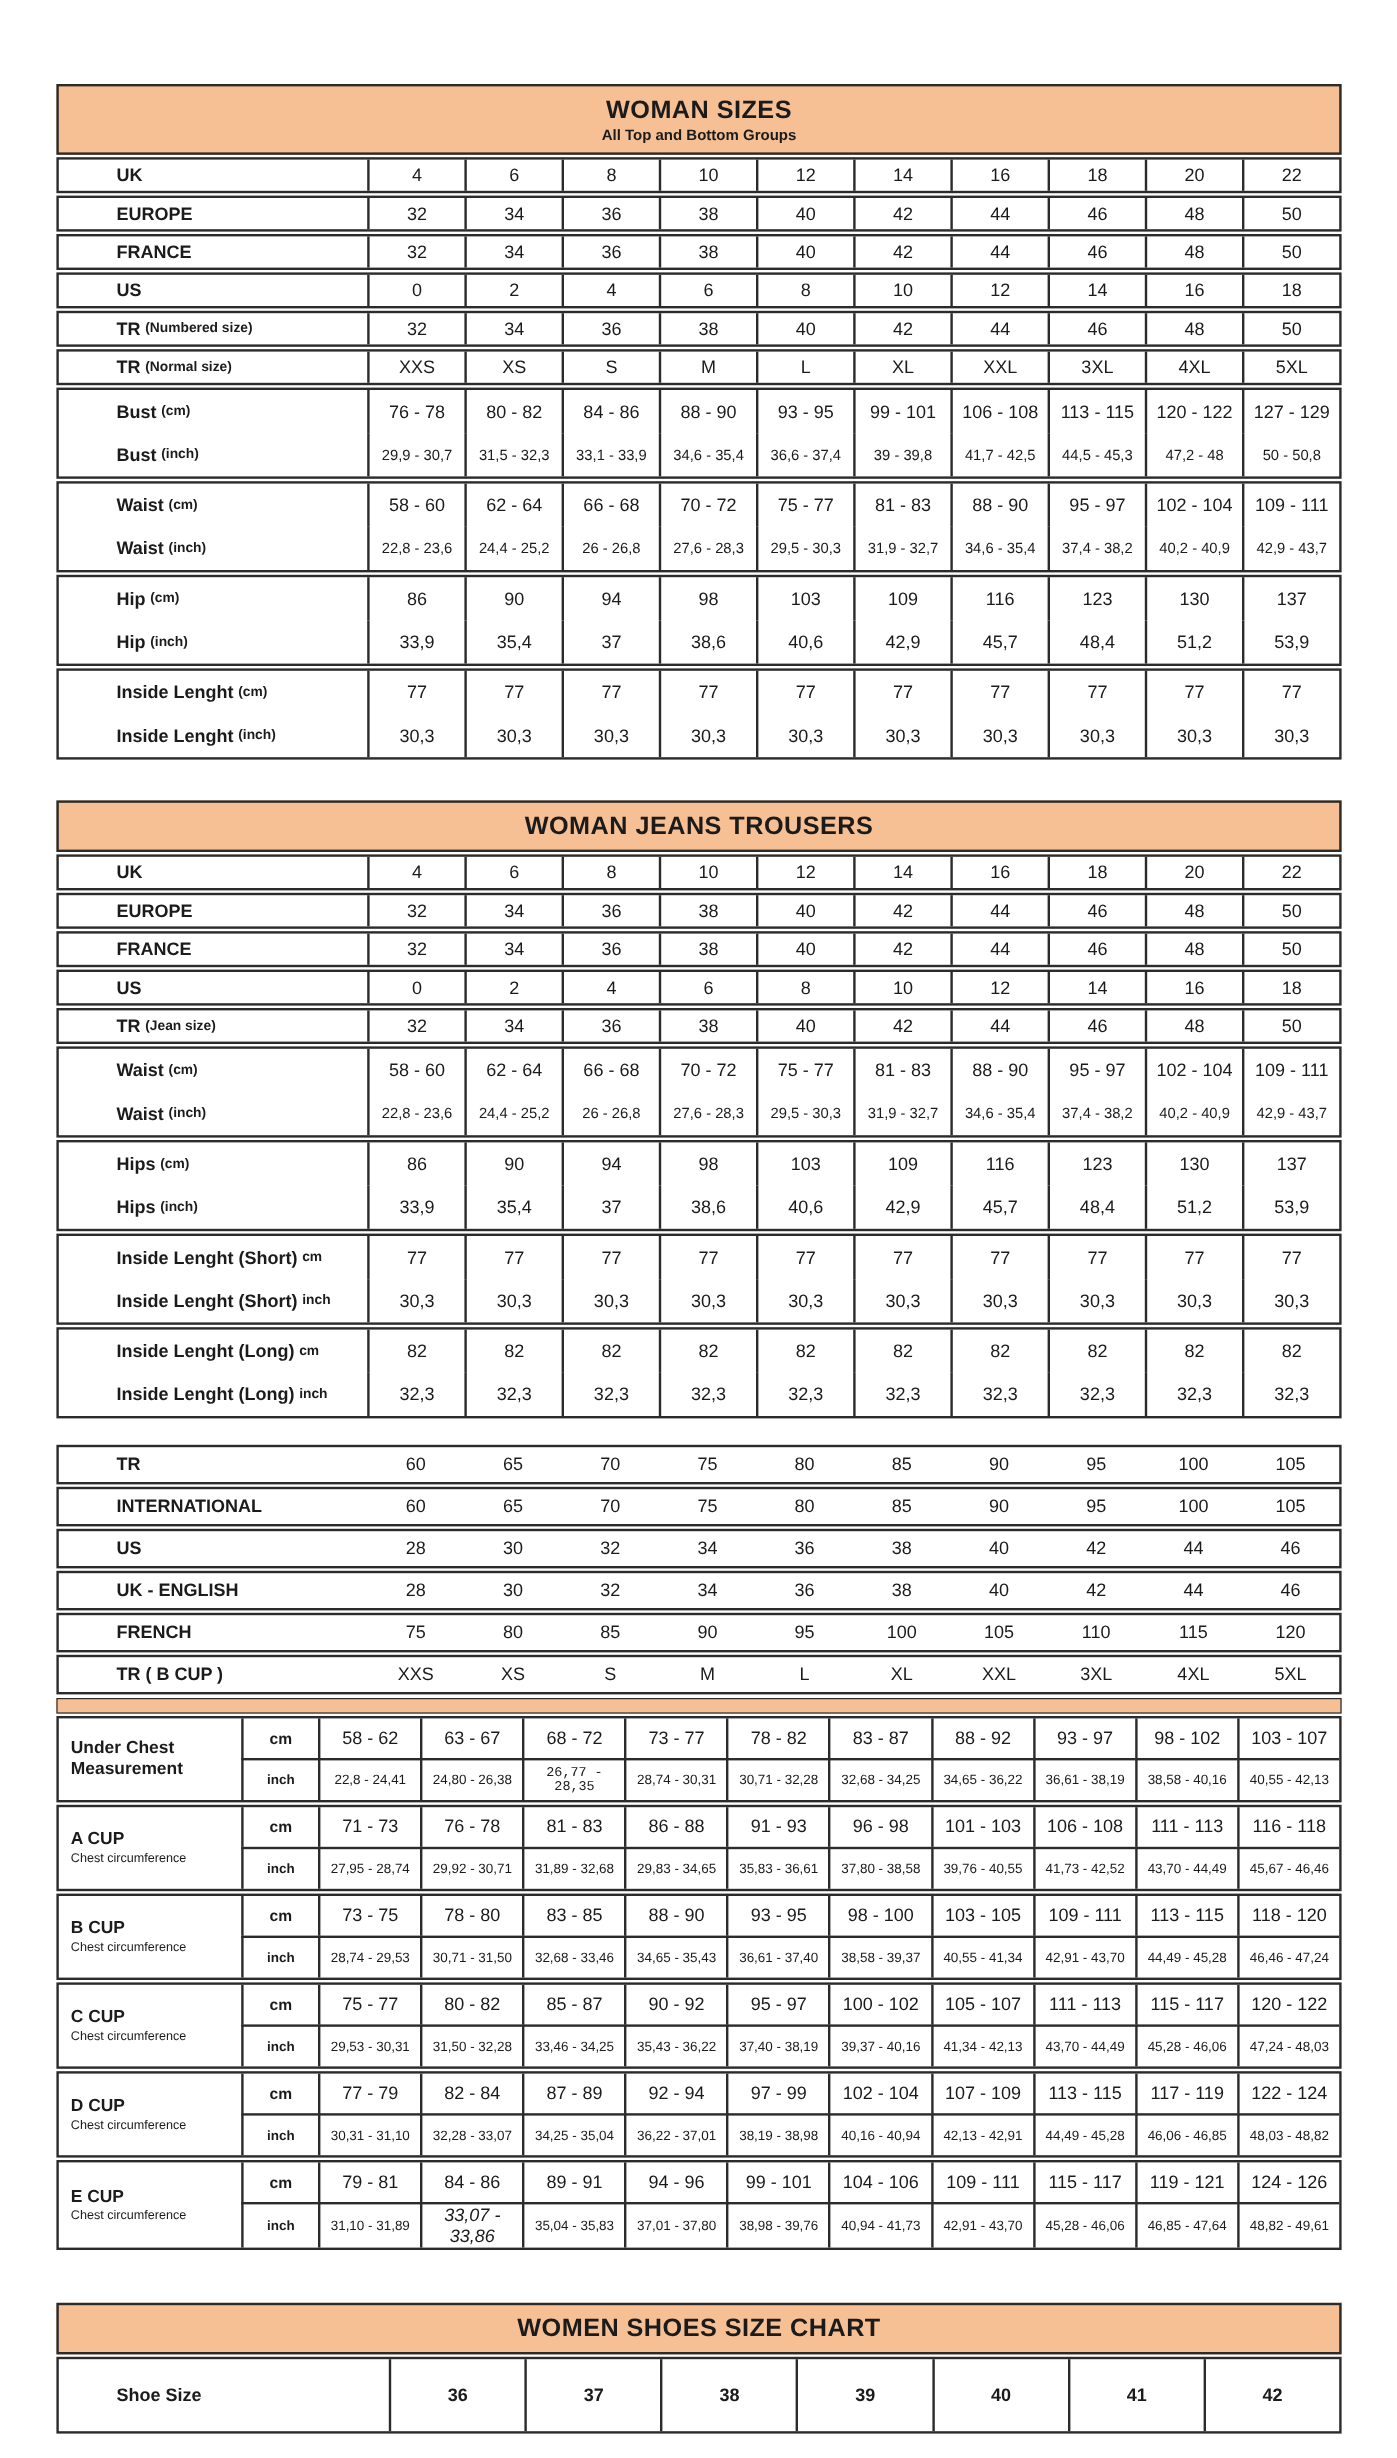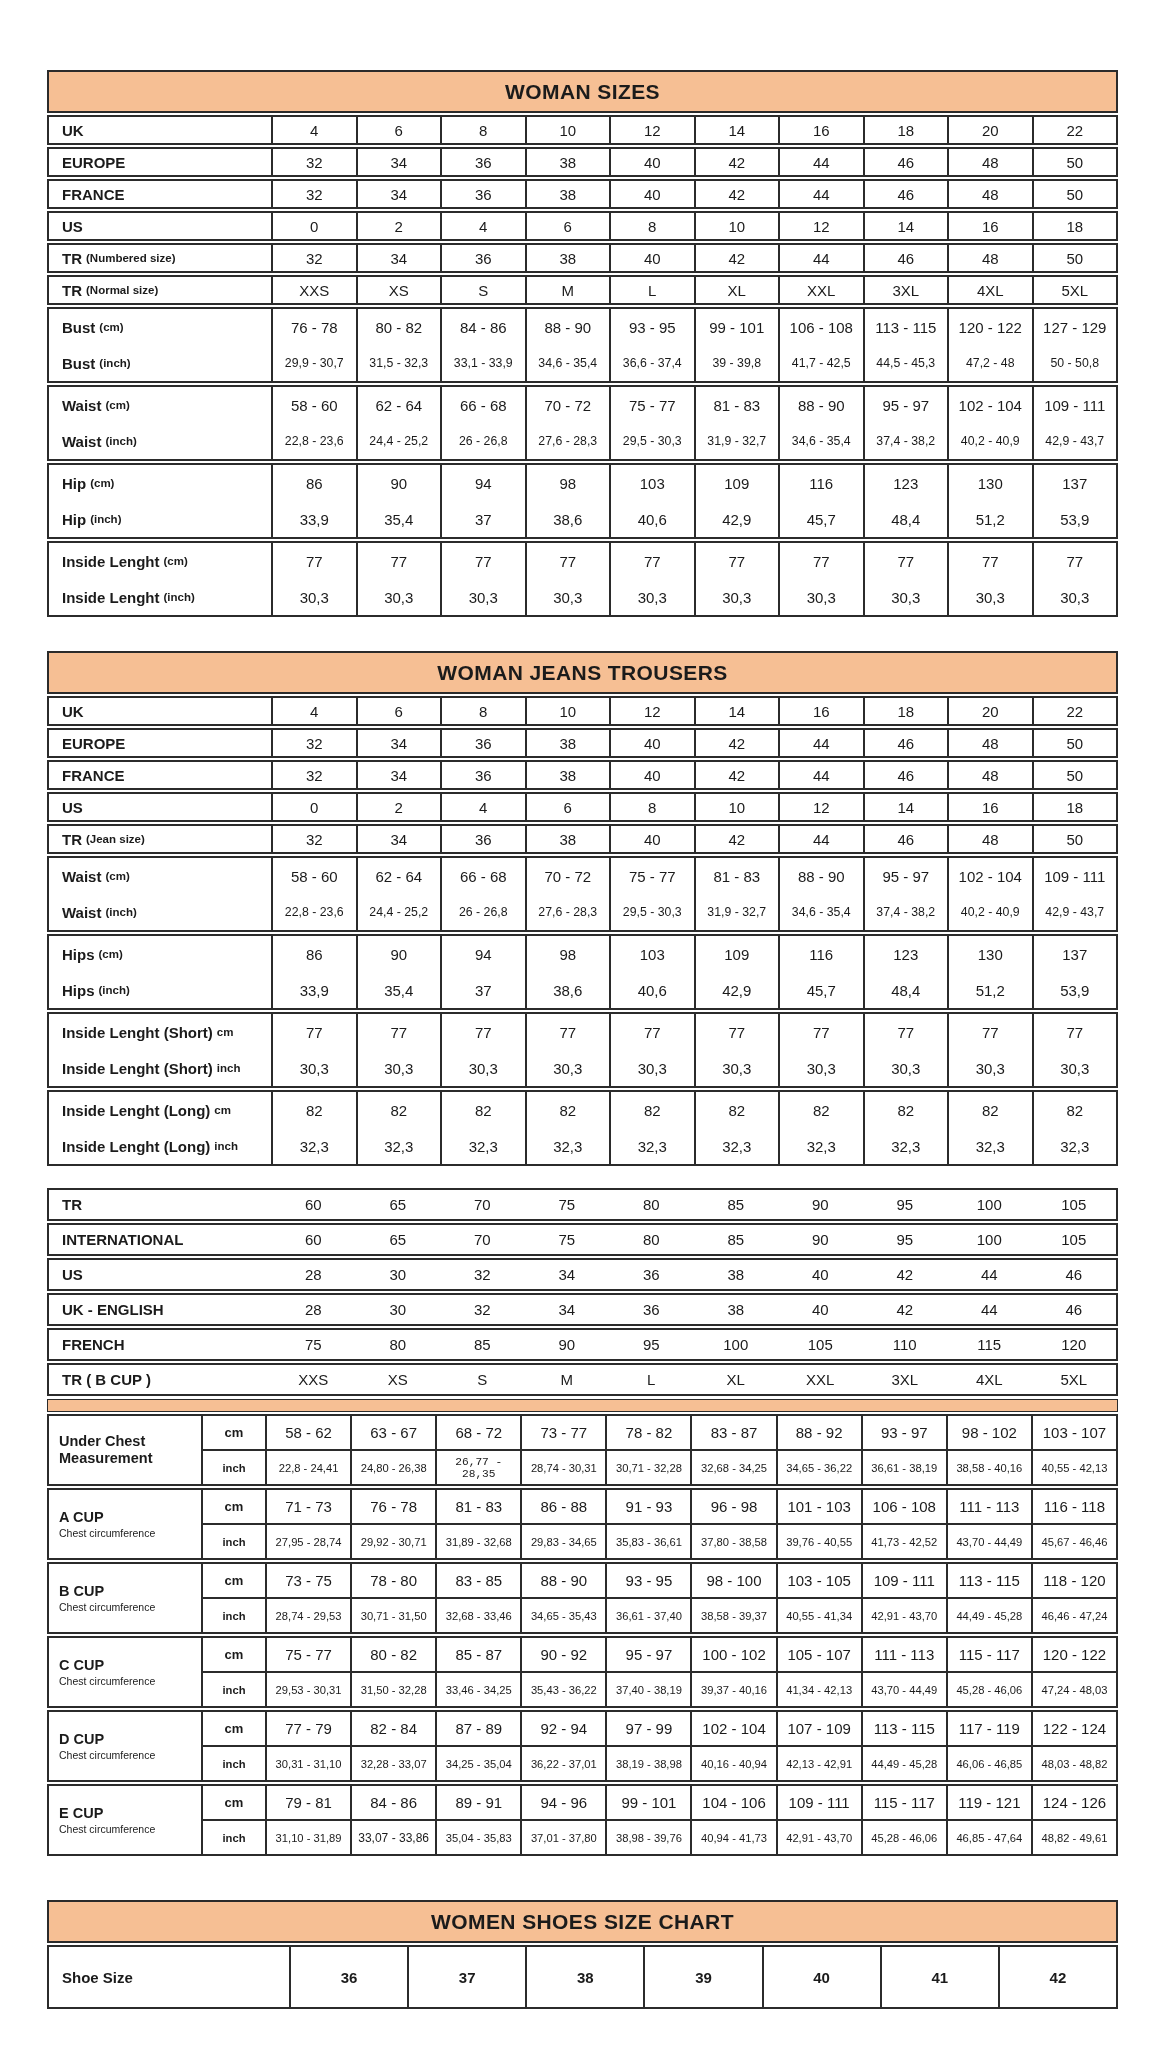--- a/index.html
+++ b/index.html
@@ -12,21 +12,21 @@
   body{font-family:"Liberation Sans",sans-serif;color:var(--text);}
   .page{width:1164px;height:2048px;box-sizing:border-box;background:var(--bg);
         padding:70px 46px 0 47px;overflow:hidden;}
   section{margin:0 0 34px 0;}
   section.tight{margin-bottom:22px;}
   section.push{margin-top:44px;}
   .thead{background:var(--accent);border:2px solid var(--line);text-align:center;padding:8px 0 7px;}
   .thead .t1{font-size:21px;font-weight:800;letter-spacing:.4px;}
   .thead .t2{font-size:12.5px;font-weight:700;margin-top:2px;}
   .thead .t2:empty{display:none;}
-  .group{border:2px solid var(--line);margin-top:2px;background:#fff;}
+  .group{border:2px solid var(--line);margin-top:2px;background:#fff;padding-left:35px;}
   .row{display:grid;align-items:stretch;}
   .cols10 .row{grid-template-columns:222px repeat(10,1fr);}
   .cols7 .row{grid-template-columns:240px repeat(7,1fr);}
   .lab{display:flex;align-items:center;padding-left:13px;font-weight:700;font-size:15px;min-height:24px;}
   .ln{font-weight:700;font-size:11.5px;margin-left:4px;white-space:nowrap;}
   .c{display:flex;align-items:center;justify-content:center;text-align:center;
      font-size:15px;min-height:24px;border-left:2px solid var(--line);padding:1px 2px;}
   .pair .lab,.pair .c{min-height:34px;}
   .row.small .c{font-size:12.3px;}
   .row.bold .c{font-weight:700;}
@@ -46,20 +46,21 @@
   .cupgroup .bt{border-top:2px solid var(--line);}
 </style>
 </head>
 <body>
 
 <div class="page">
 
   <section class="tbl">
     <div class="thead">
       <div class="t1">WOMAN SIZES</div>
+      <div class="t2">All Top and Bottom Groups</div>
     </div>
     <div class="groups cols10">
         <div class="group">
           <div class="row">
             <div class="lab">
               <span class="lb">UK</span>
             </div>
             <div class="c">4</div>
             <div class="c">6</div>
             <div class="c">8</div>
@@ -1009,21 +1010,21 @@
             <span class="cc">119 - 121</span>
           </div>
           <div class="c">
             <span class="cc">124 - 126</span>
           </div>
           <div class="unit unitcell bt inch">inch</div>
           <div class="c bt inch">
             <span class="cc" style="font-size: 11.2px;">31,10 - 31,89</span>
           </div>
           <div class="c bt inch">
-            <span class="cc" style="font-size: 12px;">33,07 - 33,86</span>
+            <span class="cc" style="font-size: 15px; font-style: italic;">33,07 - 33,86</span>
           </div>
           <div class="c bt inch">
             <span class="cc" style="font-size: 11.2px;">35,04 - 35,83</span>
           </div>
           <div class="c bt inch">
             <span class="cc" style="font-size: 11.2px;">37,01 - 37,80</span>
           </div>
           <div class="c bt inch">
             <span class="cc" style="font-size: 11.2px;">38,98 - 39,76</span>
           </div>

